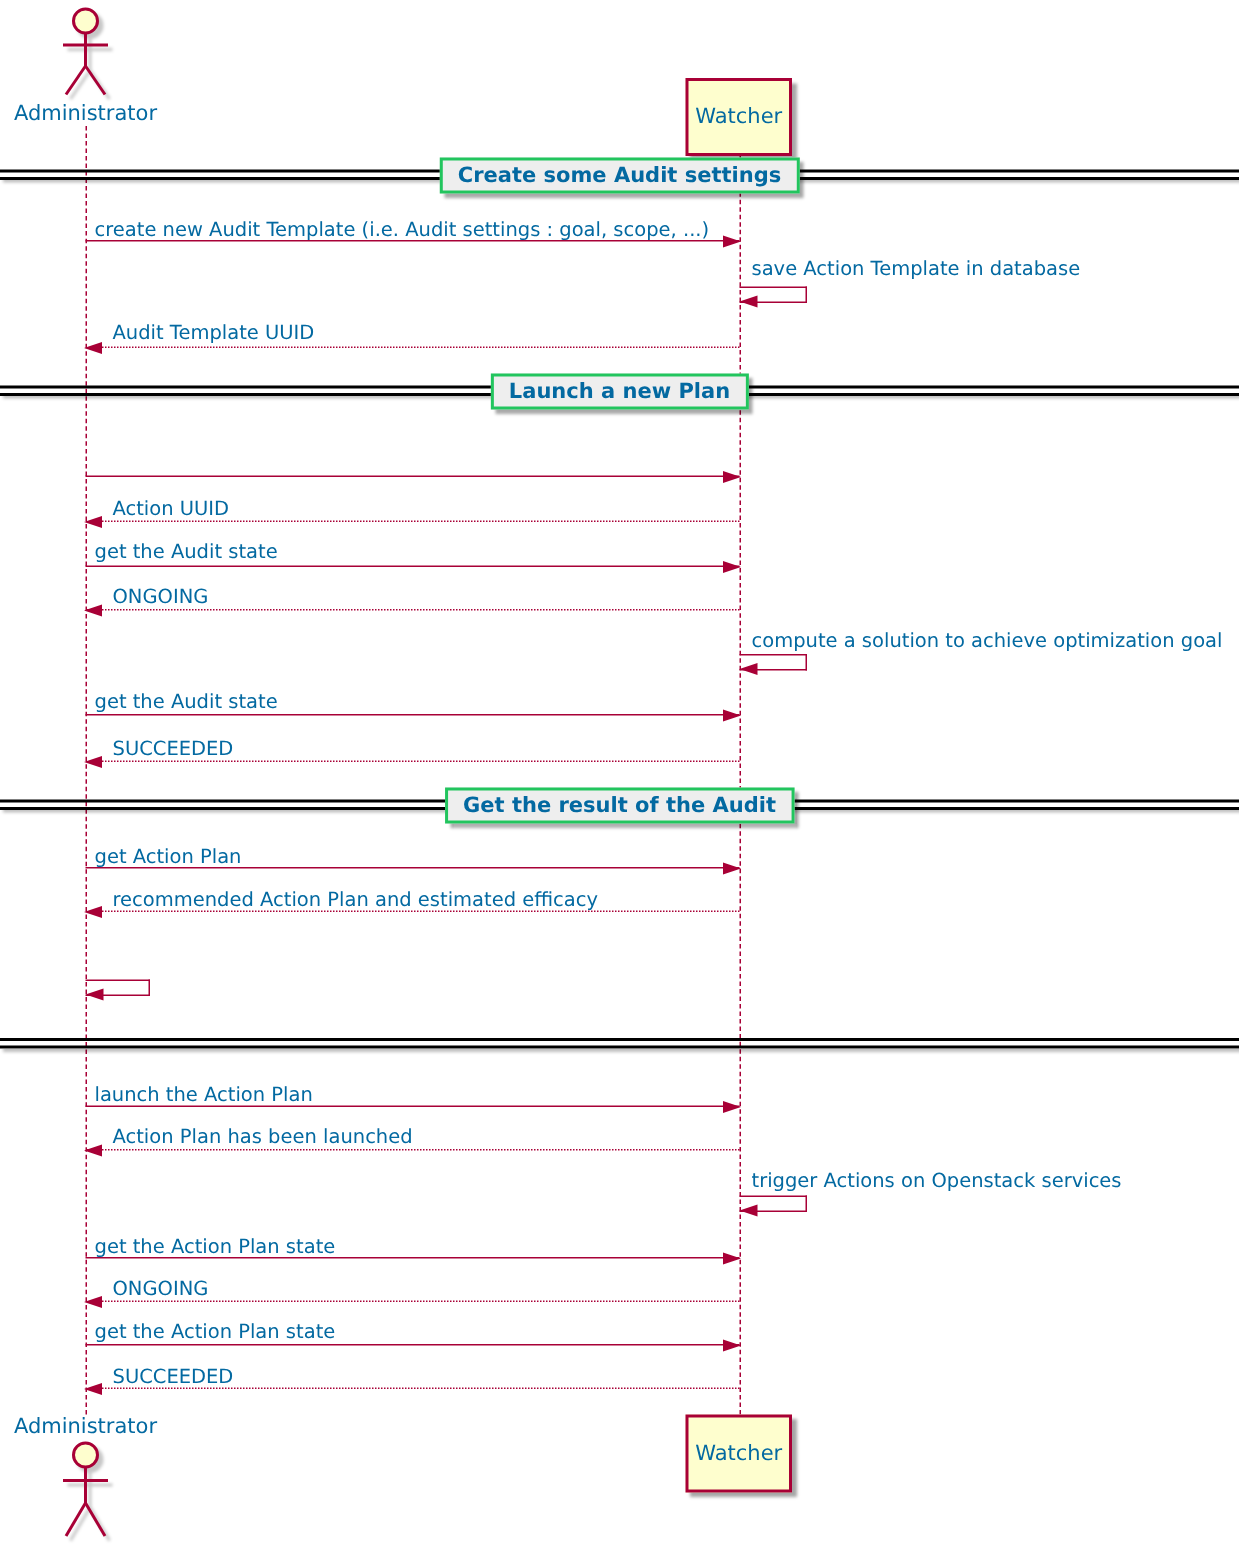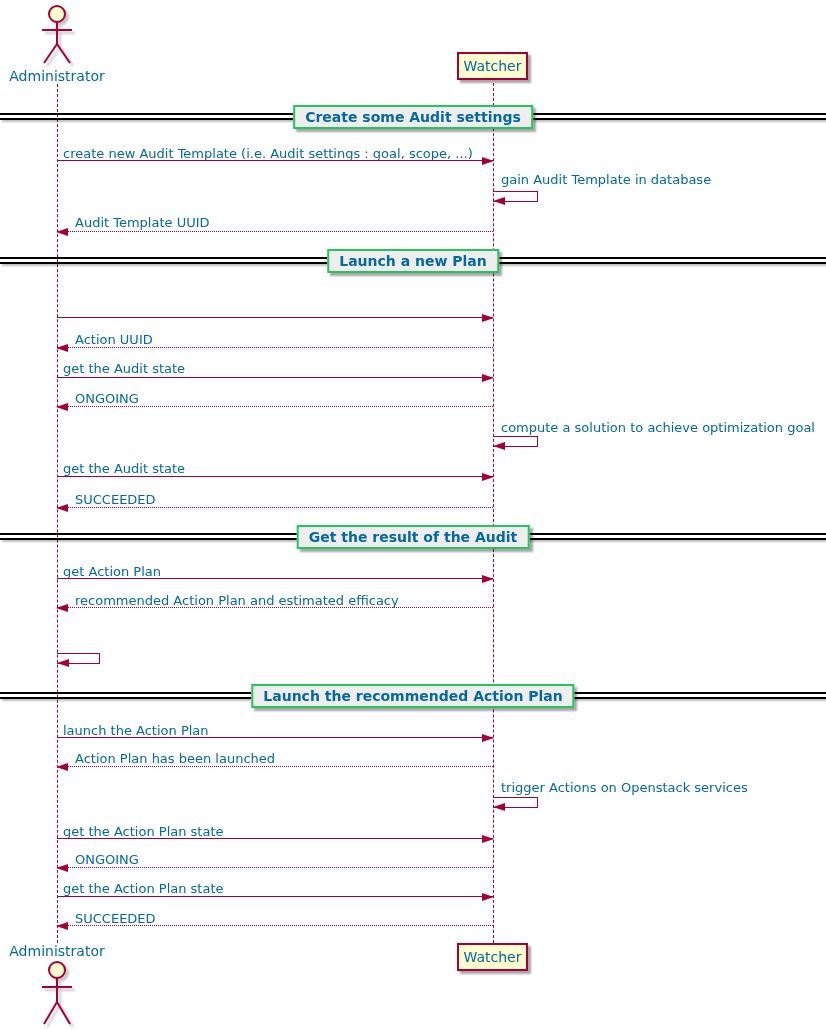--- a/index.html
+++ b/index.html
@@ -6,21 +6,21 @@
   .canvas{
     position:relative;width:826px;height:1030px;background:#ffffff;
     font-family:"DejaVu Sans","Liberation Sans",sans-serif;
     font-size:13px;color:#0369a1;overflow:hidden;
   }
   .lifeline{position:absolute;width:0;border-left:1px dashed #A80036;}
   .alabel{position:absolute;width:120px;text-align:center;font-size:14px;}
   .pbox{
     position:absolute;width:67px;background:#FEFECE;border:2px solid #A80036;
     box-shadow:3px 3px 2px rgba(0,0,0,0.35);text-align:center;
-    font-size:14px;padding:4px 0;
+    font-size:14px;padding:16px 0;
   }
   .actor{position:absolute;filter:drop-shadow(3px 3px 1px rgba(0,0,0,0.22));}
   .mtext{position:absolute;white-space:pre-line;line-height:15px;}
   .arr{position:absolute;height:0;}
   .arr.solid{border-top:1px solid #A80036;}
   .arr.dotted{border-top:1px dotted #A80036;}
   .hd{position:absolute;width:0;height:0;display:block;}
   .hr{right:-1px;top:-4px;border-top:4px solid transparent;border-bottom:4px solid transparent;border-left:12px solid #A80036;}
   .hl{left:-1px;top:-4px;border-top:4px solid transparent;border-bottom:4px solid transparent;border-right:12px solid #A80036;}
   .selfmsg{position:absolute;width:44px;height:9px;border:1px solid #A80036;border-left:none;}
@@ -61,21 +61,21 @@
   <div class="divlines" style="top:113px"></div>
   <div class="divbox" style="top:105px">
     <span>Create some Audit settings</span>
   </div>
 
   <div class="mtext" style="left:63px;top:146px">create new Audit Template (i.e. Audit settings : goal, scope, ...)</div>
   <div class="arr solid" style="left:57px;top:160px;width:436px">
       <i class="hd hr"></i>
     </div>
 
-  <div class="mtext" style="left:501px;top:172px">gain Audit Template in database</div>
+  <div class="mtext" style="left:501px;top:172px">save Action Template in database</div>
   <div class="selfmsg" style="left:493px;top:191px">
       <i class="hd hl"></i>
     </div>
 
   <div class="mtext" style="left:75px;top:215px">Audit Template UUID</div>
   <div class="arr dotted" style="left:57px;top:231px;width:436px">
       <i class="hd hl"></i>
     </div>
 
   <div class="divlines" style="top:257px"></div>
@@ -130,23 +130,20 @@
   <div class="mtext" style="left:75px;top:593px">recommended Action Plan and estimated efficacy</div>
   <div class="arr dotted" style="left:57px;top:607px;width:436px">
       <i class="hd hl"></i>
     </div>
 
   <div class="selfmsg" style="left:57px;top:653px;width:42px">
       <i class="hd hl"></i>
     </div>
 
   <div class="divlines" style="top:692px"></div>
-  <div class="divbox" style="top:684px">
-    <span>Launch the recommended Action Plan</span>
-  </div>
 
   <div class="mtext" style="left:63px;top:723px">launch the Action Plan</div>
   <div class="arr solid" style="left:57px;top:737px;width:436px">
       <i class="hd hr"></i>
     </div>
 
   <div class="mtext" style="left:75px;top:751px">Action Plan has been launched</div>
   <div class="arr dotted" style="left:57px;top:766px;width:436px">
       <i class="hd hl"></i>
     </div>

